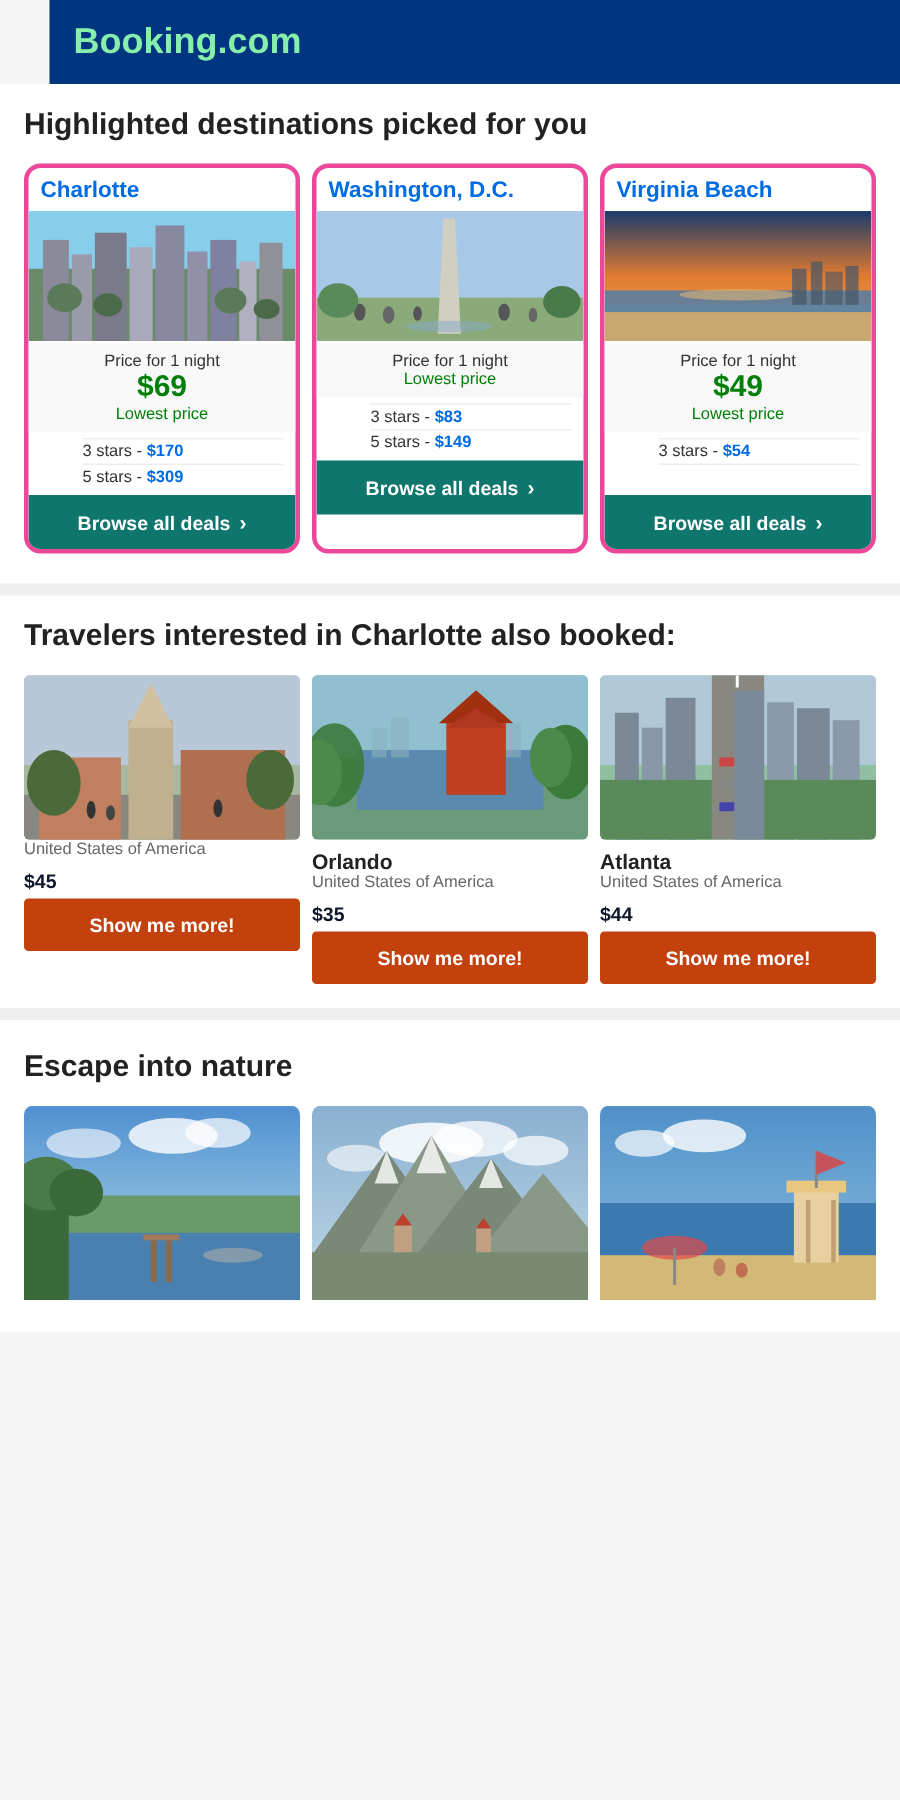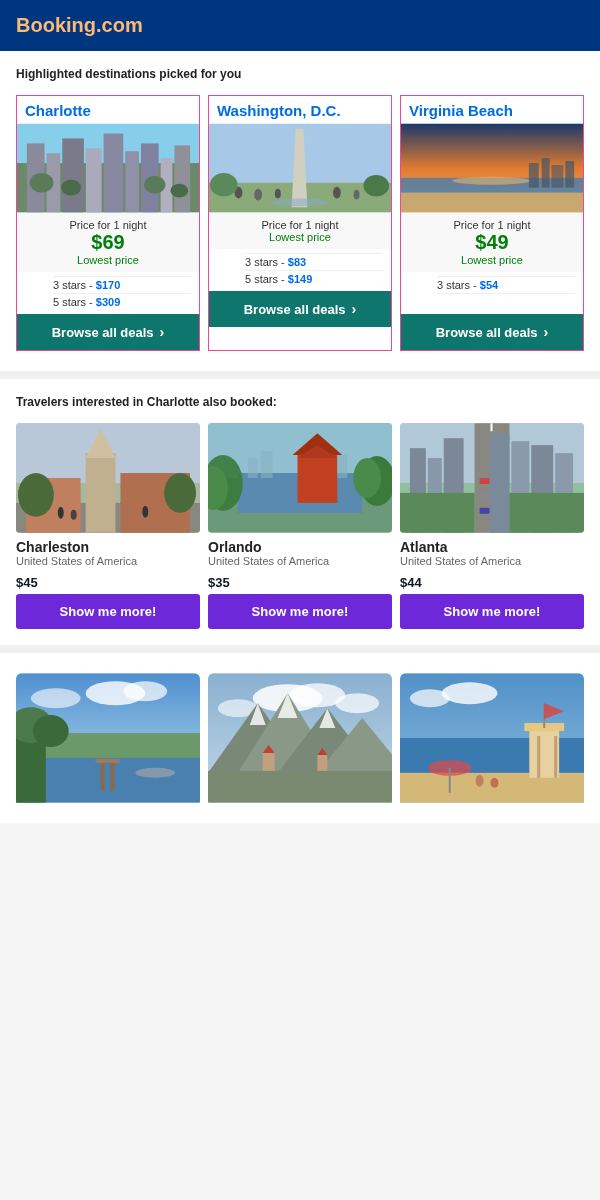--- a/index.html
+++ b/index.html
@@ -2,46 +2,47 @@
 <html><head>
   <meta charset="utf-8">
   <style>
     * { box-sizing: border-box; margin: 0; padding: 0; }
     body { font-family: Arial, sans-serif; background: #f5f5f5; width: 600px; }
 
     
     .header {
       background: #003580;
       padding: 14px 16px;
-      color: #fdba74;
-      font-size: 20px;
-      font-weight: bold;
+      color: #86efac;
+      font-size: 24px;
+      font-weight: bold;
+      margin-left: 33px;
     }
 
     
     .main { background: #fff; padding: 16px; }
 
     
     .section-title {
-      font-size: 12px;
+      font-size: 20px;
       font-weight: bold;
       color: #222;
       margin-bottom: 14px;
     }
 
     
     .dest-row {
       display: flex;
       gap: 8px;
       margin-bottom: 20px;
     }
     .dest-card {
       flex: 1;
-      border: 1px solid #ec4899;
-      border-radius: 0;
+      border: 3px solid #ec4899;
+      border-radius: 11px;
       overflow: hidden;
       background: #fff;
     }
     .dest-card .city-name {
       color: #006ce4;
       font-weight: bold;
       font-size: 15px;
       padding: 6px 8px 4px;
     }
     .dest-card .img-placeholder {
@@ -125,21 +126,21 @@
     .traveler-card .tc-price {
       color: #0f172a;
       font-size: 13px;
       font-weight: bold;
       text-align: left;
       margin-top: 8px;
     }
     .traveler-card .show-btn {
       display: block;
       width: 100%;
-      background: #6d28d9;
+      background: #c2410c;
       color: white;
       font-size: 13px;
       font-weight: bold;
       padding: 10px 4px;
       border: none;
       border-radius: 3px;
       cursor: pointer;
       text-align: center;
       margin-top: 4px;
     }
@@ -329,21 +330,20 @@
             <rect x="105" y="50" width="70" height="60" fill="#b07050"></rect>
 
             <ellipse cx="20" cy="72" rx="18" ry="22" fill="#4a6a3a"></ellipse>
             <ellipse cx="165" cy="70" rx="16" ry="20" fill="#4a6a3a"></ellipse>
 
             <ellipse cx="45" cy="90" rx="3" ry="6" fill="#333"></ellipse>
             <ellipse cx="58" cy="92" rx="3" ry="5" fill="#444"></ellipse>
             <ellipse cx="130" cy="89" rx="3" ry="6" fill="#333"></ellipse>
           </svg>
         </div>
-        <div class="tc-city">Charleston</div>
         <div class="tc-country">United States of America</div>
         <div class="tc-price">$45</div>
         <button class="show-btn">
           <span>Show me more!</span>
         </button>
       </div>
 
       <div class="traveler-card">
         <div class="tc-img">
           <svg width="100%" height="110" viewBox="0 0 185 110">
@@ -408,20 +408,21 @@
           <span>Show me more!</span>
         </button>
       </div>
 
     </div>
   </div>
 
   <div class="divider"></div>
 
   <div class="nature-section">
+    <div class="section-title">Escape into nature</div>
 
     <div class="nature-row">
 
       <div class="nature-card">
         <svg class="nc-img" width="100%" height="130" viewBox="0 0 185 130">
           <defs>
             <linearGradient id="lakesky" x1="0" y1="0" x2="0" y2="1">
               <stop offset="0%" stop-color="#5090d0"></stop>
               <stop offset="60%" stop-color="#90c0e0"></stop>
               <stop offset="100%" stop-color="#c8e0f0"></stop>

